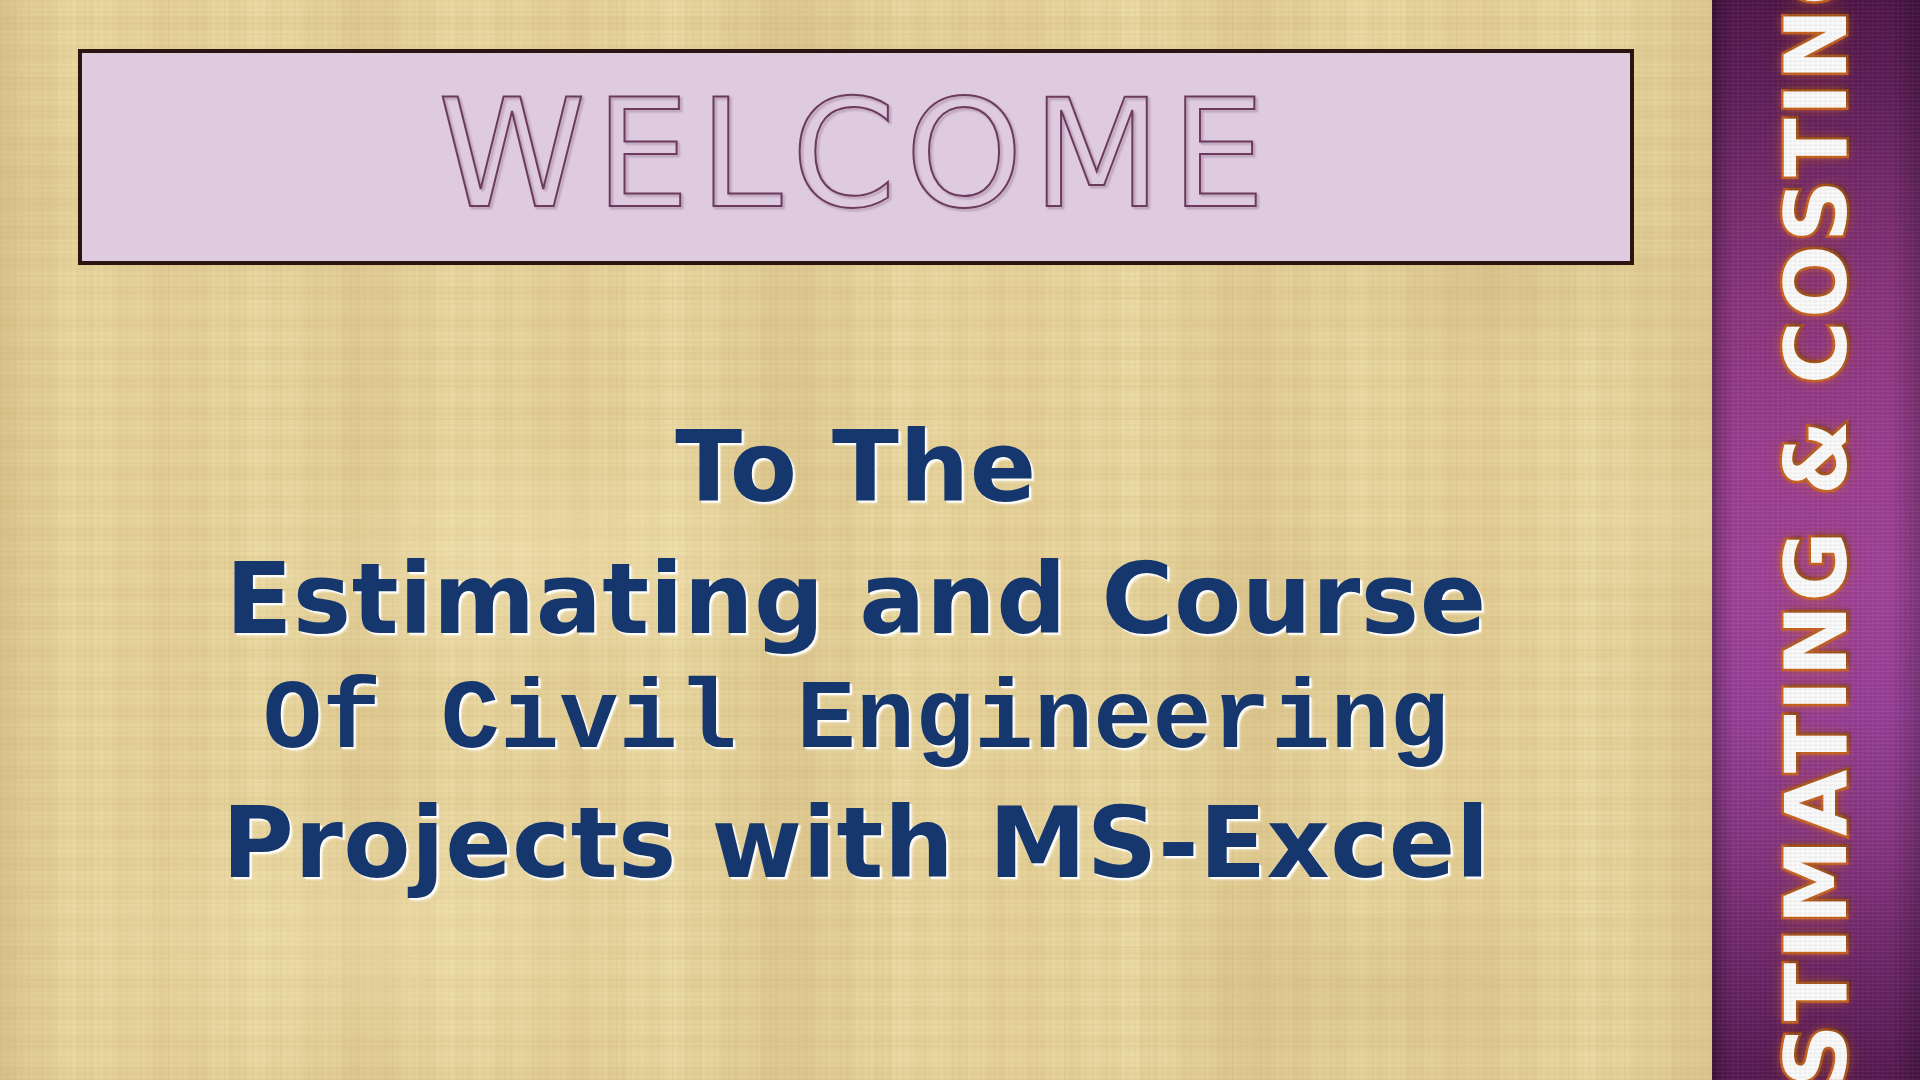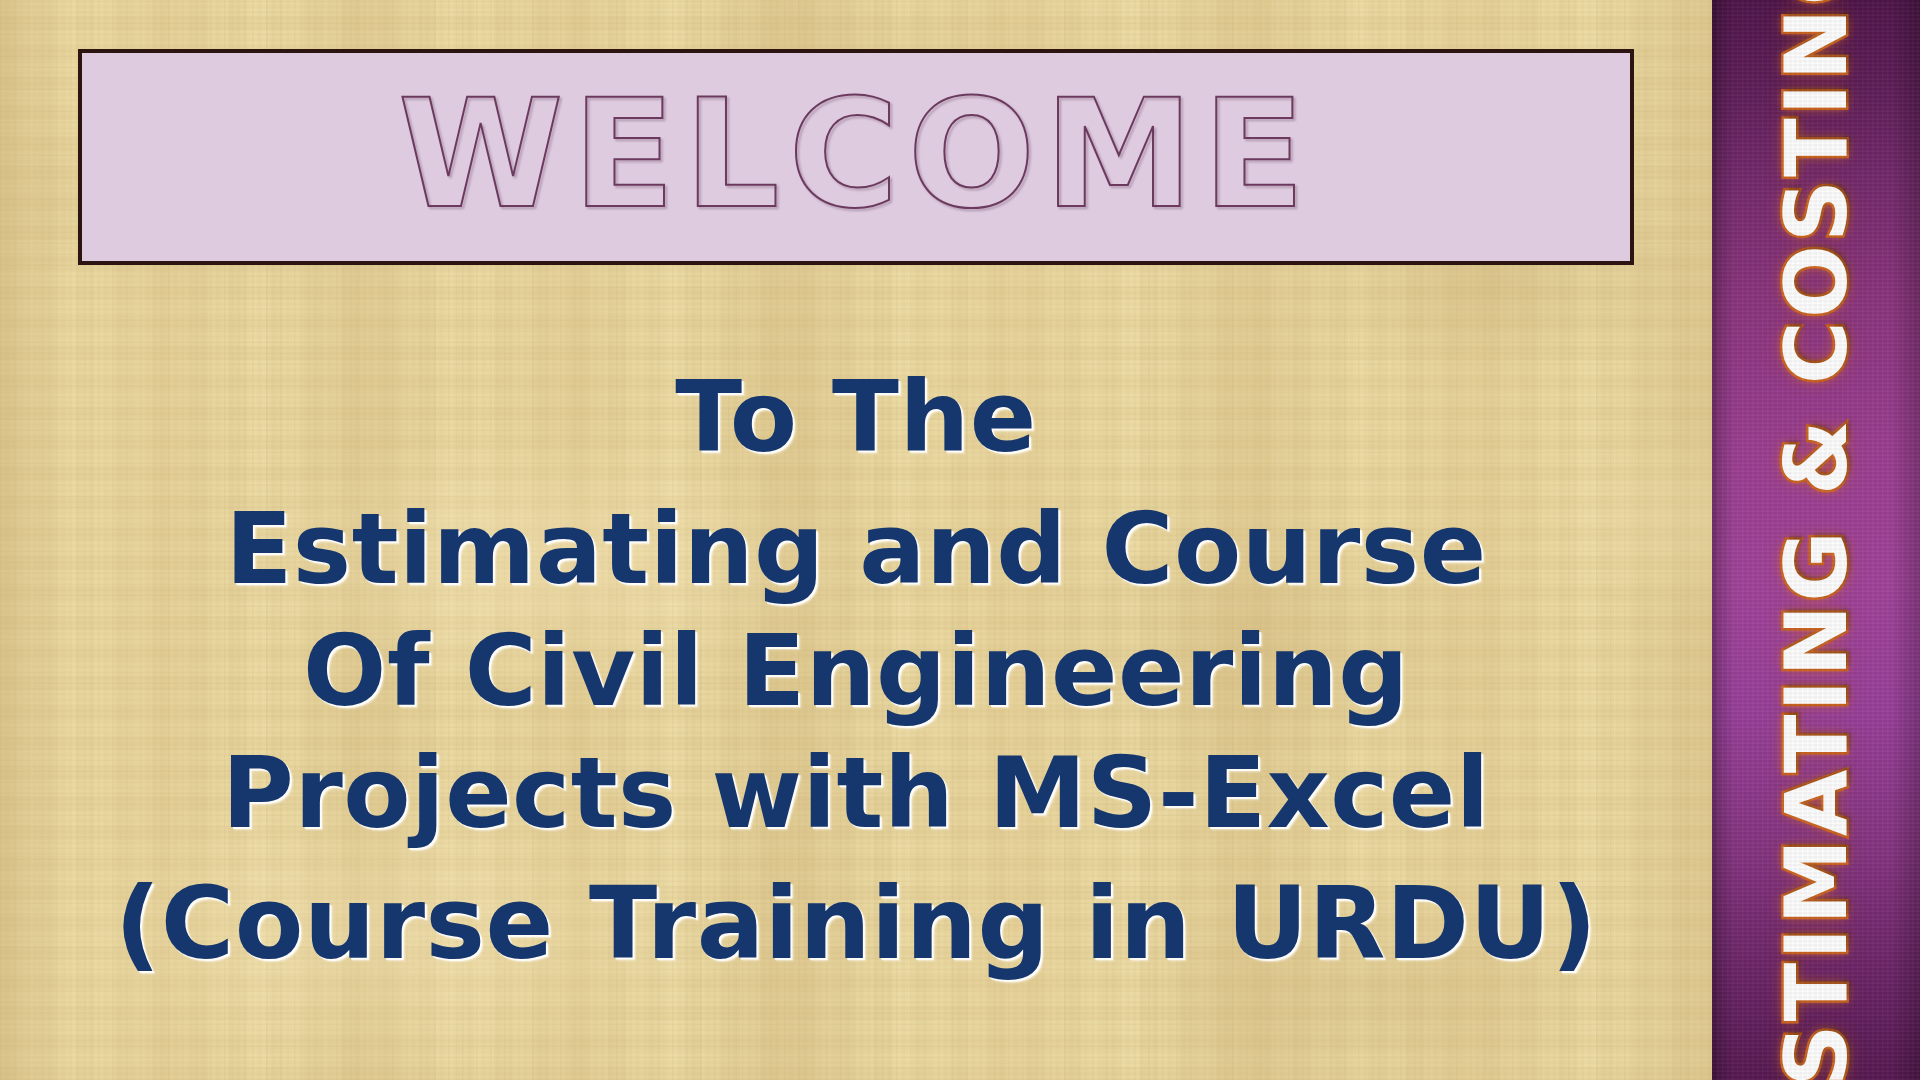--- a/index.html
+++ b/index.html
@@ -104,21 +104,21 @@
     border: 4px solid #2c1410;
     box-sizing: border-box;
     display: flex;
     align-items: center;
     justify-content: center;
     overflow: hidden;
   }
 
   .welcome-word {
     font-family: "DejaVu Sans", sans-serif;
-    font-weight: bold;
+    font-weight: normal;
     font-size: 150px;
     letter-spacing: 9px;
     line-height: 1;
     margin: 0;
     padding: 0 0 6px 0;
     background-image: linear-gradient(
         180deg,
         #ffffff 0%,
         #fdfbf6 18%,
         #f6ead2 34%,
@@ -149,21 +149,20 @@
 
   <div class="welcome-box">
     <div class="welcome-word">WELCOME</div>
   </div>
 
   <div class="body-block">
     <div class="body-line line-1">To The</div>
     <div class="body-line line-2">Estimating and Course</div>
     <div class="body-line line-3">Of Civil Engineering</div>
     <div class="body-line line-4">Projects with MS-Excel</div>
-    <div class="body-line line-5">(Course Training in URDU)</div>
   </div>
 
   <div class="sidebar">
     <div class="sidebar-rot">
       <span class="sidebar-text">ESTIMATING &amp; COSTING</span>
     </div>
   </div>
 
 </div>
 
@@ -188,21 +187,21 @@
     line-height: 1.0;
     white-space: nowrap;
     letter-spacing: 0.5px;
     text-shadow:
       2px 2px 0 rgba(255,255,255,0.85),
       3px 3px 2px rgba(255,255,255,0.55);
     user-select: none;
   }
   .line-1 { font-size: 98px; margin-bottom: 34px; }
   .line-2 { font-size: 98px; margin-bottom: 24px; }
-  .line-3 { font-size: 98px; margin-bottom: 24px; }
+  .line-3 { font-size: 98px; margin-bottom: 24px; font-family: Liberation Mono, monospace; }
   .line-4 { font-size: 98px; margin-bottom: 32px; }
   .line-5 { font-size: 100px; }
 
   
   .sidebar {
     position: absolute;
     right: 0;
     top: 0;
     width: 208px;
     height: 1080px;

